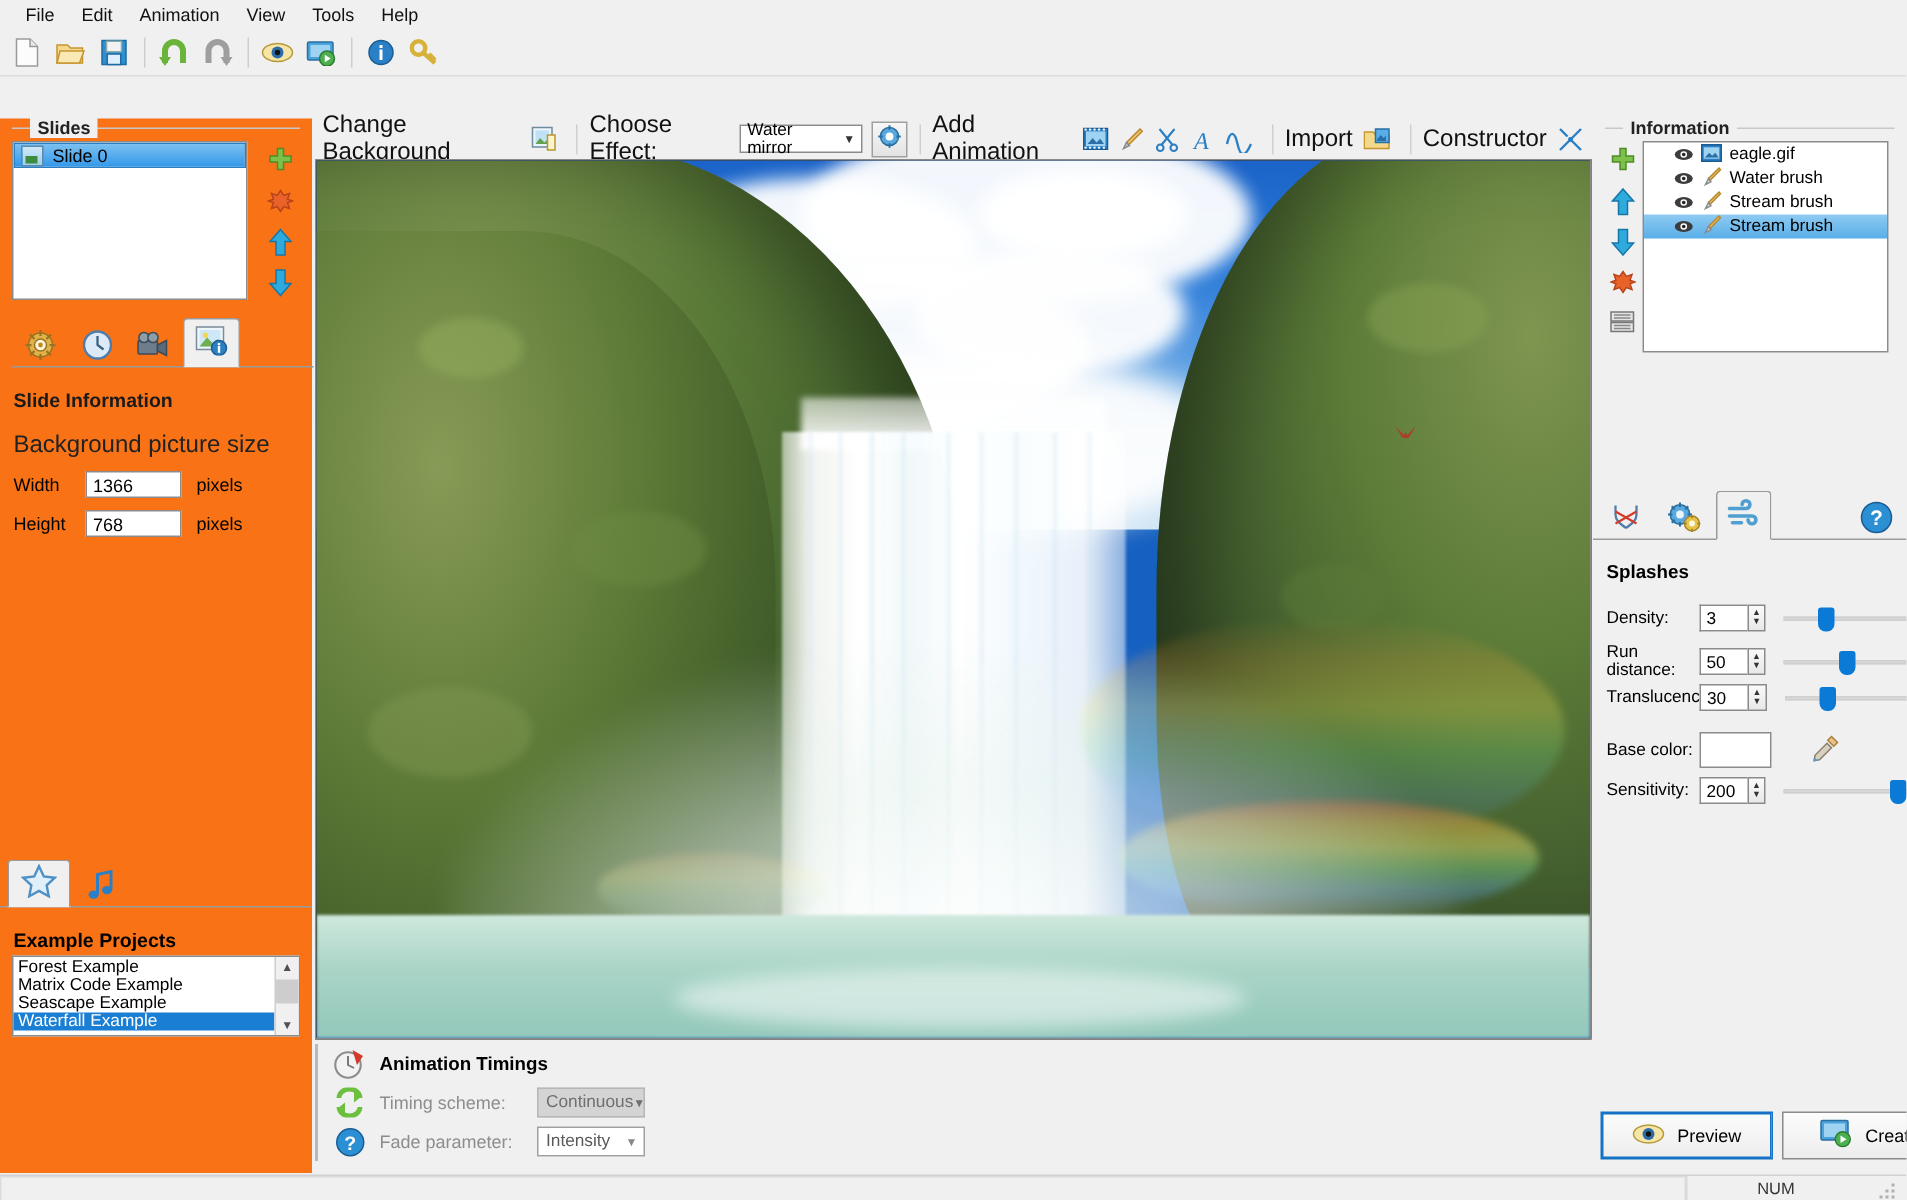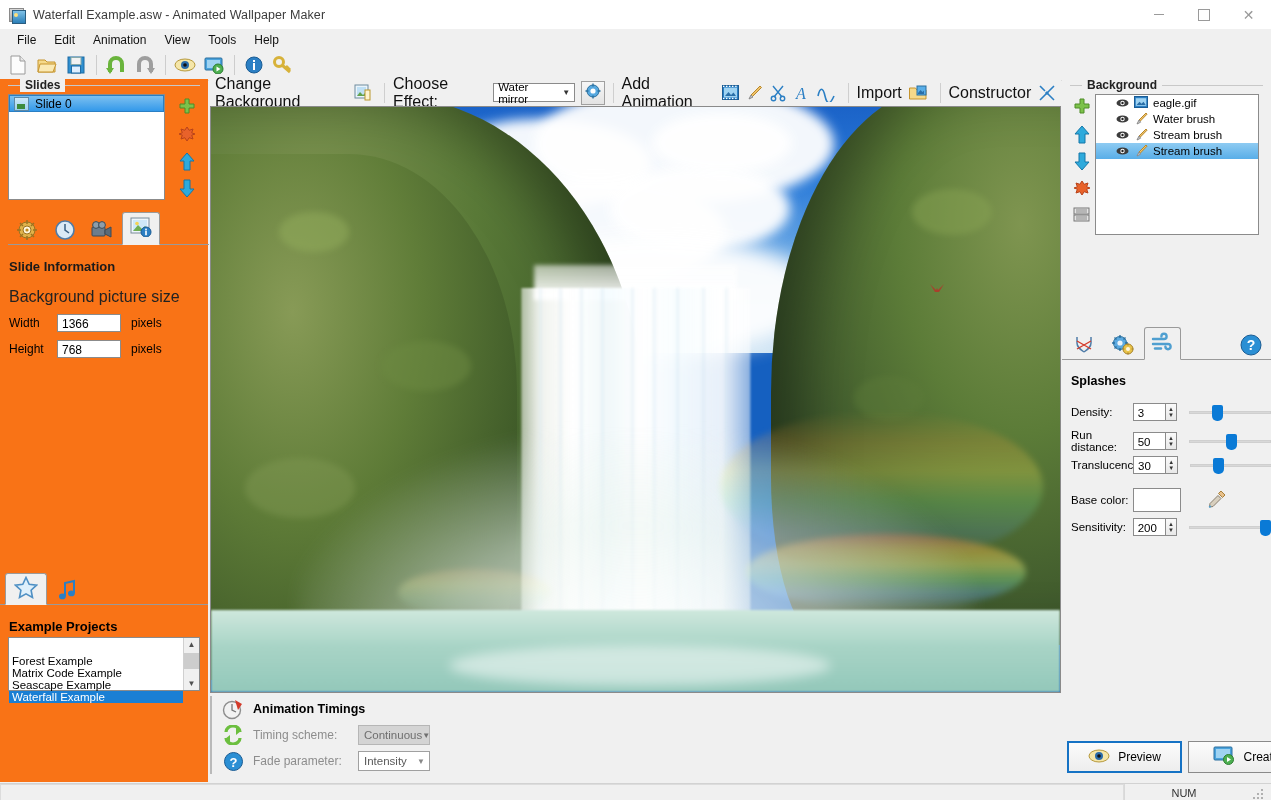--- a/index.html
+++ b/index.html
@@ -67,21 +67,21 @@
   .txtbox{width:64px;height:18px;border:1px solid #8b8b8b;background:#fff;font-size:12px;padding:0 4px;line-height:18px;box-sizing:border-box;font-family:"Liberation Sans",sans-serif;}
   .units{margin-left:10px;font-size:12px;}
 
   
   .ex-tabrow{position:absolute;left:0;top:495px;width:208px;height:31px;display:flex;align-items:flex-end;}
   .ex-tab{width:40px;height:27px;display:flex;align-items:center;justify-content:center;}
   .ex-tab.active{background:#f0f0f0;border:1px solid #9a9a9a;border-bottom:1px solid #f0f0f0;border-radius:3px 3px 0 0;height:30px;position:relative;z-index:3;margin-left:5px;}
   .ex-tabline{position:absolute;left:0;top:30px;width:208px;height:1px;background:#9a9a9a;}
   .ex-head{position:absolute;left:9px;top:540px;font-weight:bold;font-size:13px;}
   .ex-list{position:absolute;left:8px;top:558px;width:190px;height:52px;border:1px solid #8b8b8b;background:#fff;display:flex;}
-  .ex-list-inner{flex:1;padding-top:17px;}
+  .ex-list-inner{flex:1;padding-top:1px;}
   .ex-row{height:12px;font-size:11.5px;padding-left:3px;line-height:12px;}
   .ex-row.sel{background:#1a7fd4;color:#fff;}
   .vscroll{width:15px;background:#f0f0f0;border-left:1px solid #d0d0d0;display:flex;flex-direction:column;}
   .vs-arrow{height:13px;display:flex;align-items:center;justify-content:center;font-size:8px;color:#505050;background:#f0f0f0;}
   .vs-track{flex:1;background:#f0f0f0;position:relative;}
   .vs-thumb{position:absolute;left:0;top:2px;width:15px;height:16px;background:#cdcdcd;}
   .open-btn{position:absolute;left:124px;top:710px;}
   .btn{border:1px solid #707070;background:linear-gradient(#fdfdfd,#eaeaea);height:23px;font-size:12px;display:flex;align-items:center;justify-content:center;}
   .btn.focus{border:1px solid #1572c4;box-shadow:0 0 0 1px #1572c4 inset;}
 
@@ -193,39 +193,20 @@
   .sb-cell{border-left:1px solid #d8d8d8;height:17px;display:flex;align-items:center;justify-content:center;font-size:11px;color:#333;padding-left:20px;}
   .sb-main{flex:1;border:none;border:1px solid #dcdcdc;height:15px;margin:0;}
   .grip{width:14px;height:14px;position:relative;}
   .grip i{position:absolute;width:2px;height:2px;background:#b0b0b0;}
 </style>
 </head>
 <body>
 
 <div class="app">
 
-  <div class="titlebar">
-    <div class="title-icon">
-      <div class="ti-back"></div>
-        <div class="ti-front"></div>
-        <div class="ti-dot"></div>
-    </div>
-    <div class="title-text">Waterfall Example.asw - Animated Wallpaper Maker</div>
-    <div class="win-btns">
-      <div class="win-btn">
-          <div class="wb-min"></div>
-        </div>
-      <div class="win-btn">
-          <div class="wb-max"></div>
-        </div>
-      <div class="win-btn close">
-          <div class="wb-close">✕</div>
-        </div>
-    </div>
-  </div>
 
   <div class="menubar">
     <div class="menu-item">File</div>
     <div class="menu-item">Edit</div>
     <div class="menu-item">Animation</div>
     <div class="menu-item">View</div>
     <div class="menu-item">Tools</div>
     <div class="menu-item">Help</div>
   </div>
 
@@ -623,21 +604,21 @@
             <span style="margin-left:auto;width:16px;text-align:center;font-size:8px;color:#888">▼</span>
           </div>
         </div>
       </div>
     </div>
 
     <div class="right">
 
       <div class="group">
         <div class="group-line"></div>
-        <div class="group-title">Background</div>
+        <div class="group-title">Information</div>
       </div>
 
       <div class="anim-row">
         <div class="anim-btns">
           <div class="sbtn">
             <svg width="18" height="18" viewBox="0 0 18 18">
                 <path d="M7 1h4v5h5v4h-5v5H7v-5H2V6h5z" fill="#7cc24a" stroke="#4e8c28"></path>
               </svg>
           </div>
           <div class="sbtn">

